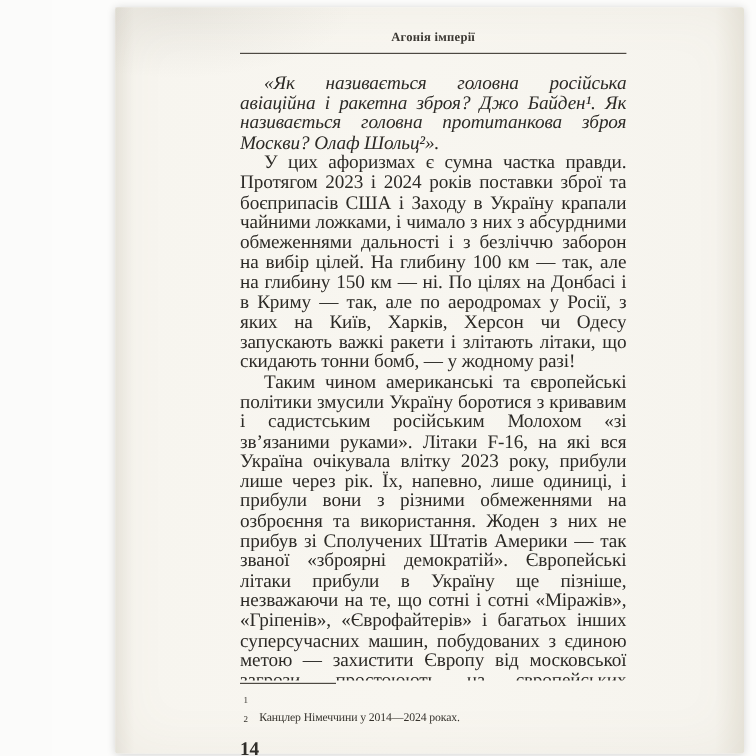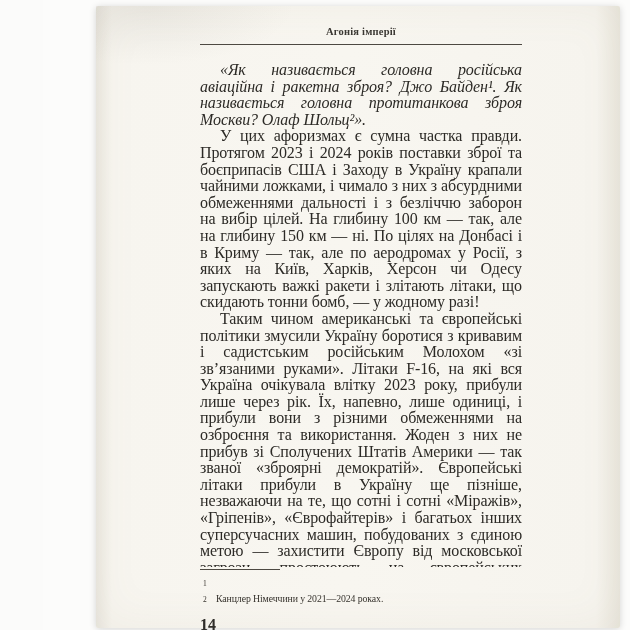--- a/index.html
+++ b/index.html
@@ -108,20 +108,20 @@
 
     <div class="footnotes">
       <div class="fn-rule"></div>
 
       <div class="footnote">
         <span class="fn-marker">1</span>
       </div>
 
       <div class="footnote">
         <span class="fn-marker">2</span>
-        <span class="fn-body"><span>Канцлер Німеччини у 2021—2024 роках.</span></span>
+        <span class="fn-body"><span>Канцлер Німеччини у 2014—2024 роках.</span></span>
       </div>
     </div>
 
     <div class="page-number">14</div>
 
   </div>
 </div>
 
 </body></html>

